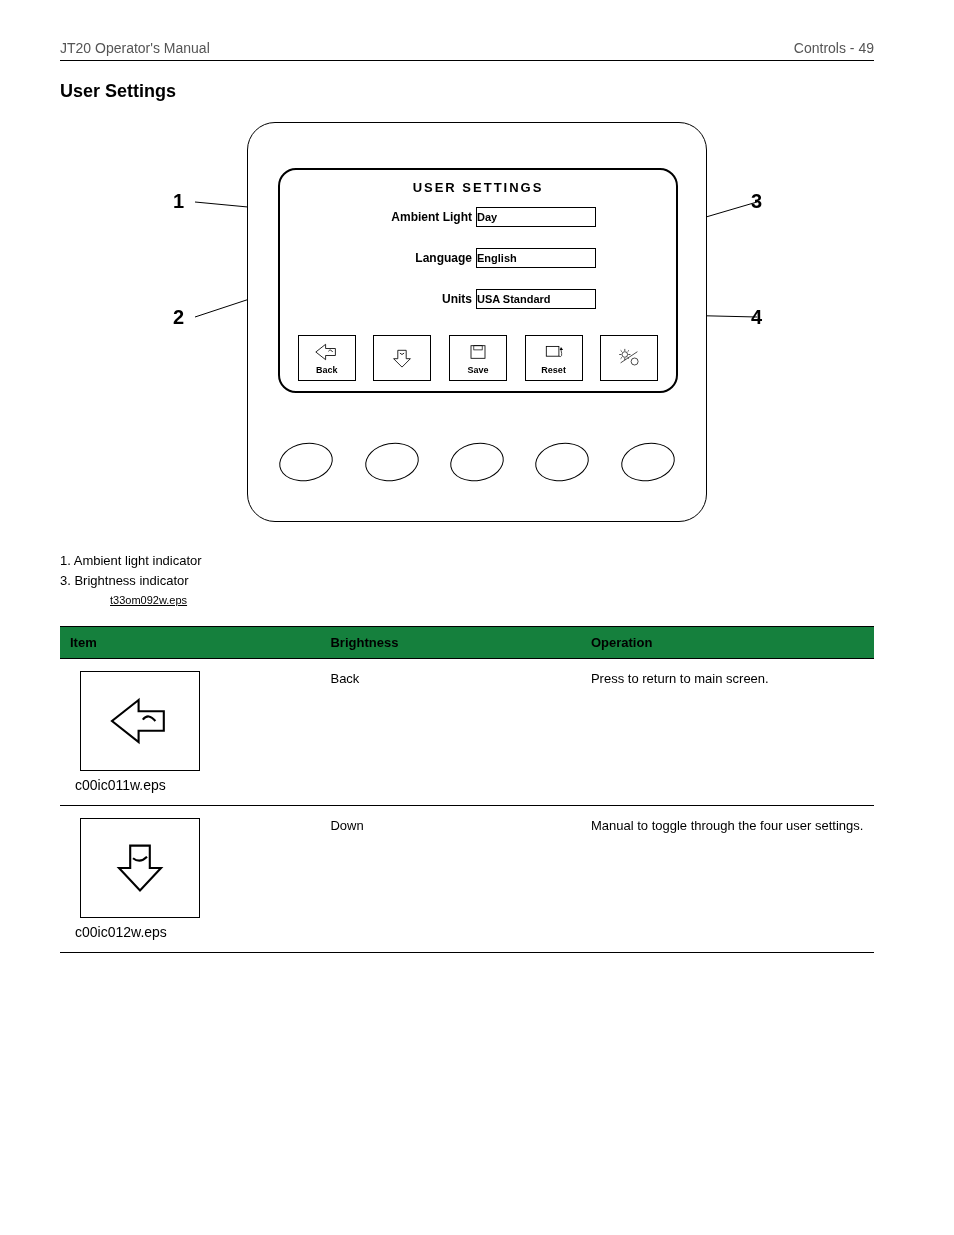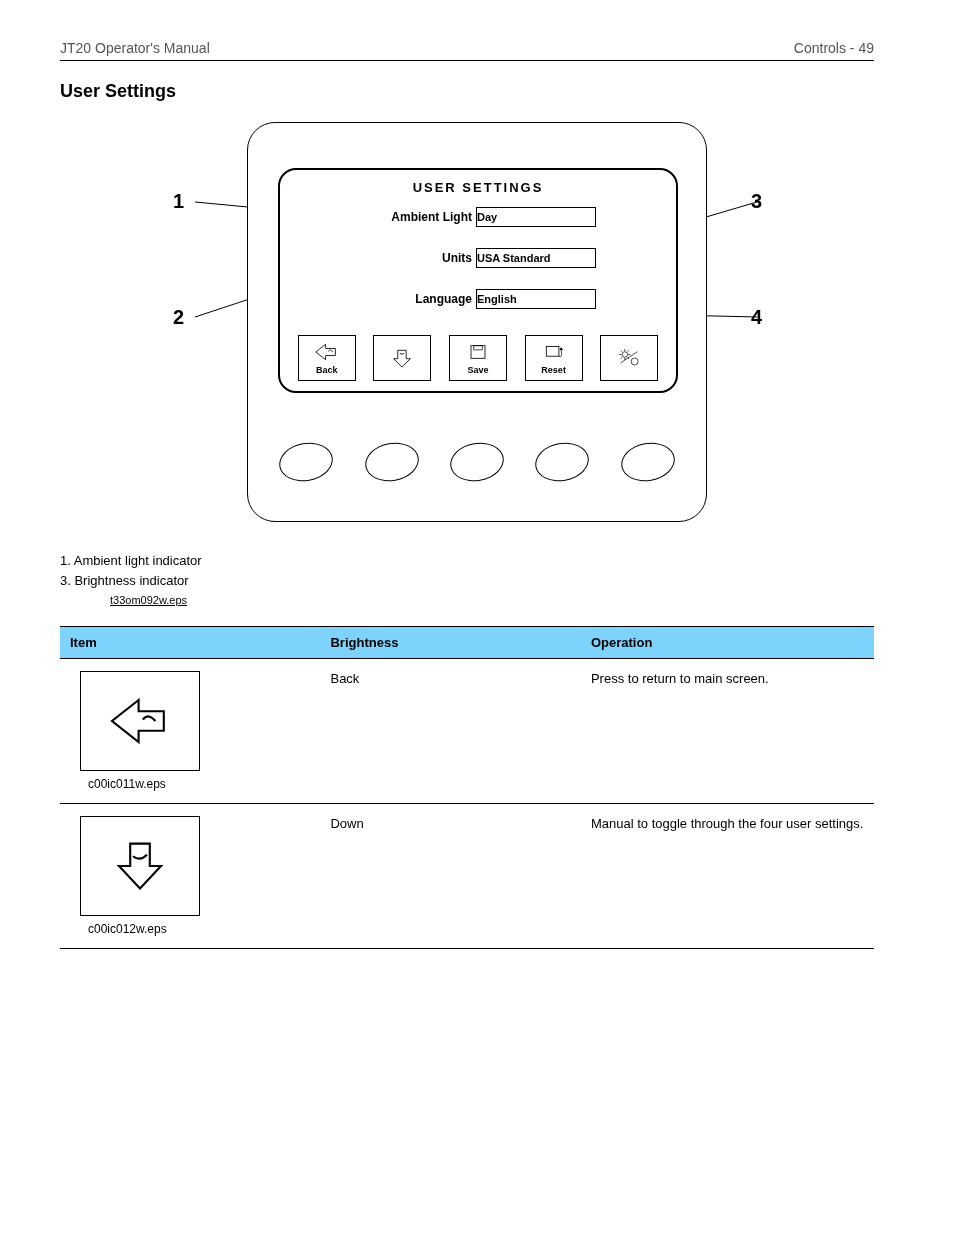--- a/index.html
+++ b/index.html
@@ -161,21 +161,21 @@
     margin-bottom: 20px;
     text-decoration: underline;
   }
 
   table.icon-table {
     width: 100%;
     border-collapse: collapse;
     margin-top: 4px;
   }
   table.icon-table th {
-    background: #7dd3fc;
+    background: #15803d;
     font-weight: bold;
     font-size: 13px;
     text-align: left;
     padding: 8px 10px;
     border-top: 1.5px solid #000;
     border-bottom: 1.5px solid #000;
   }
   table.icon-table td {
     border-bottom: 1px solid #000;
     padding: 12px 10px;
@@ -191,22 +191,22 @@
     height: 100px;
     border: 1.5px solid #000;
     display: flex;
     align-items: center;
     justify-content: center;
     margin-bottom: 6px;
     margin-left: 10px;
   }
   .icon-cell-box svg { width: 70px; height: 70px; }
   .icon-caption {
-    font-size: 12px;
-    margin-left: 18px;
+    font-size: 14px;
+    margin-left: 5px;
   }
 
   .annot-list {
     margin-top: 6px;
     font-size: 13px;
     line-height: 1.4;
   }
   .annot-list div { margin-bottom: 2px; }
 
   .callout-svg {
@@ -247,26 +247,26 @@
 
       <div class="screen">
         <div class="screen-title">USER  SETTINGS</div>
 
         <div class="setting-rows">
           <div class="setting-row">
             <span class="setting-label">Ambient Light</span>
             <span class="setting-value">Day</span>
           </div>
           <div class="setting-row">
+            <span class="setting-label">Language</span>
+            <span class="setting-value">English</span>
+          </div>
+          <div class="setting-row">
             <span class="setting-label">Units</span>
             <span class="setting-value">USA Standard</span>
-          </div>
-          <div class="setting-row">
-            <span class="setting-label">Language</span>
-            <span class="setting-value">English</span>
           </div>
         </div>
 
         <div class="softkeys">
           <div class="softkey">
             <span class="sk-icon">
               <svg viewBox="0 0 40 30">
                   <path d="M18 4 L4 15 L18 26 L18 20 L32 20 L32 10 L18 10 Z M22 14 Q25 10 28 15" fill="none" stroke="#000" stroke-width="1.2"></path>
                 </svg>
             </span>

